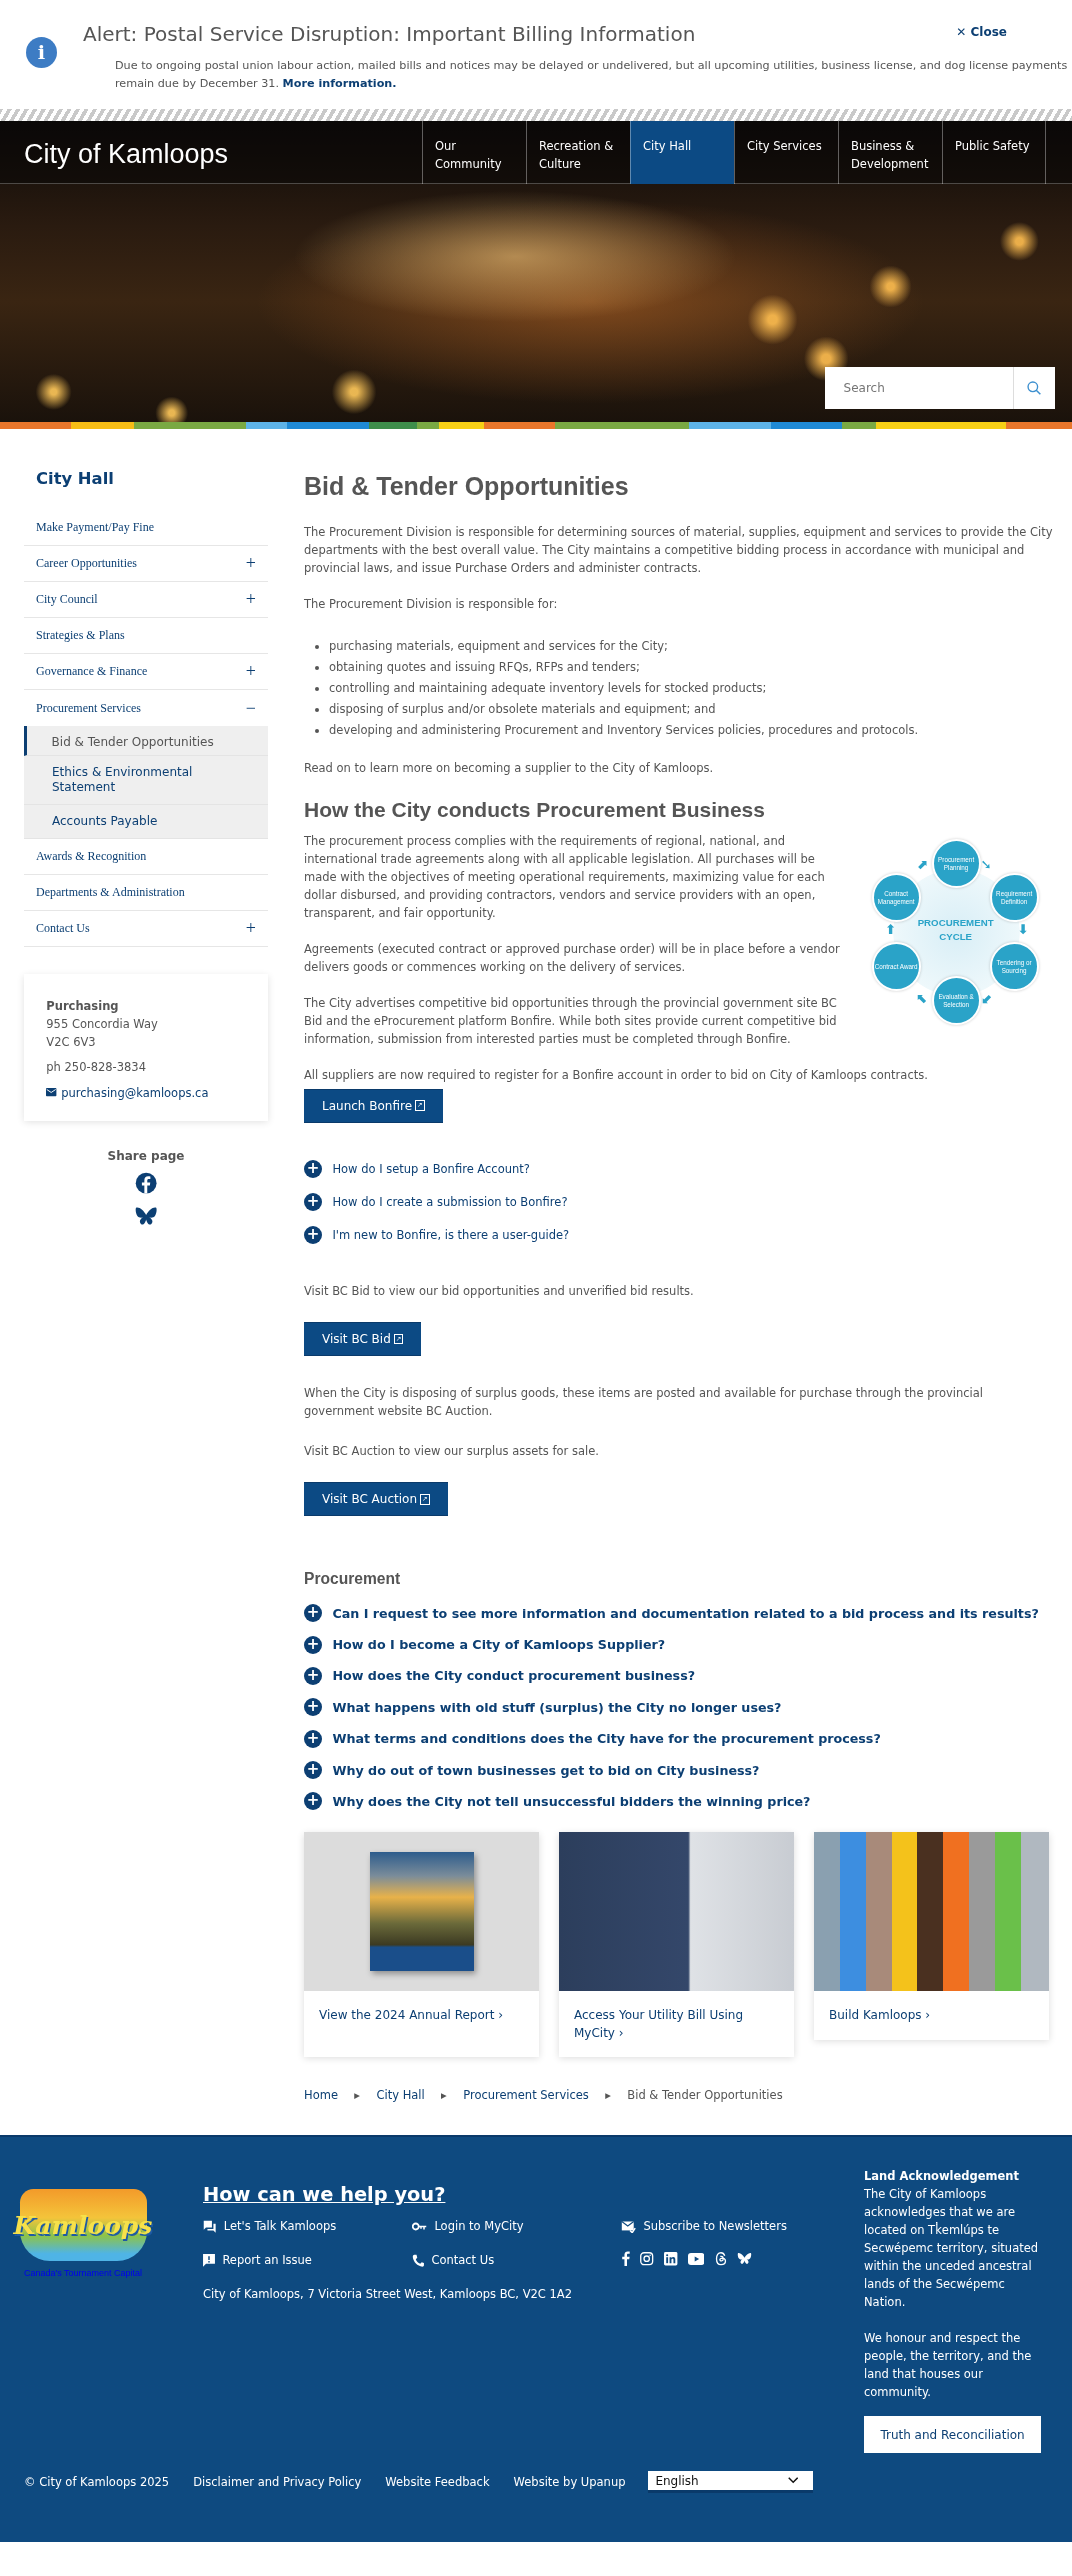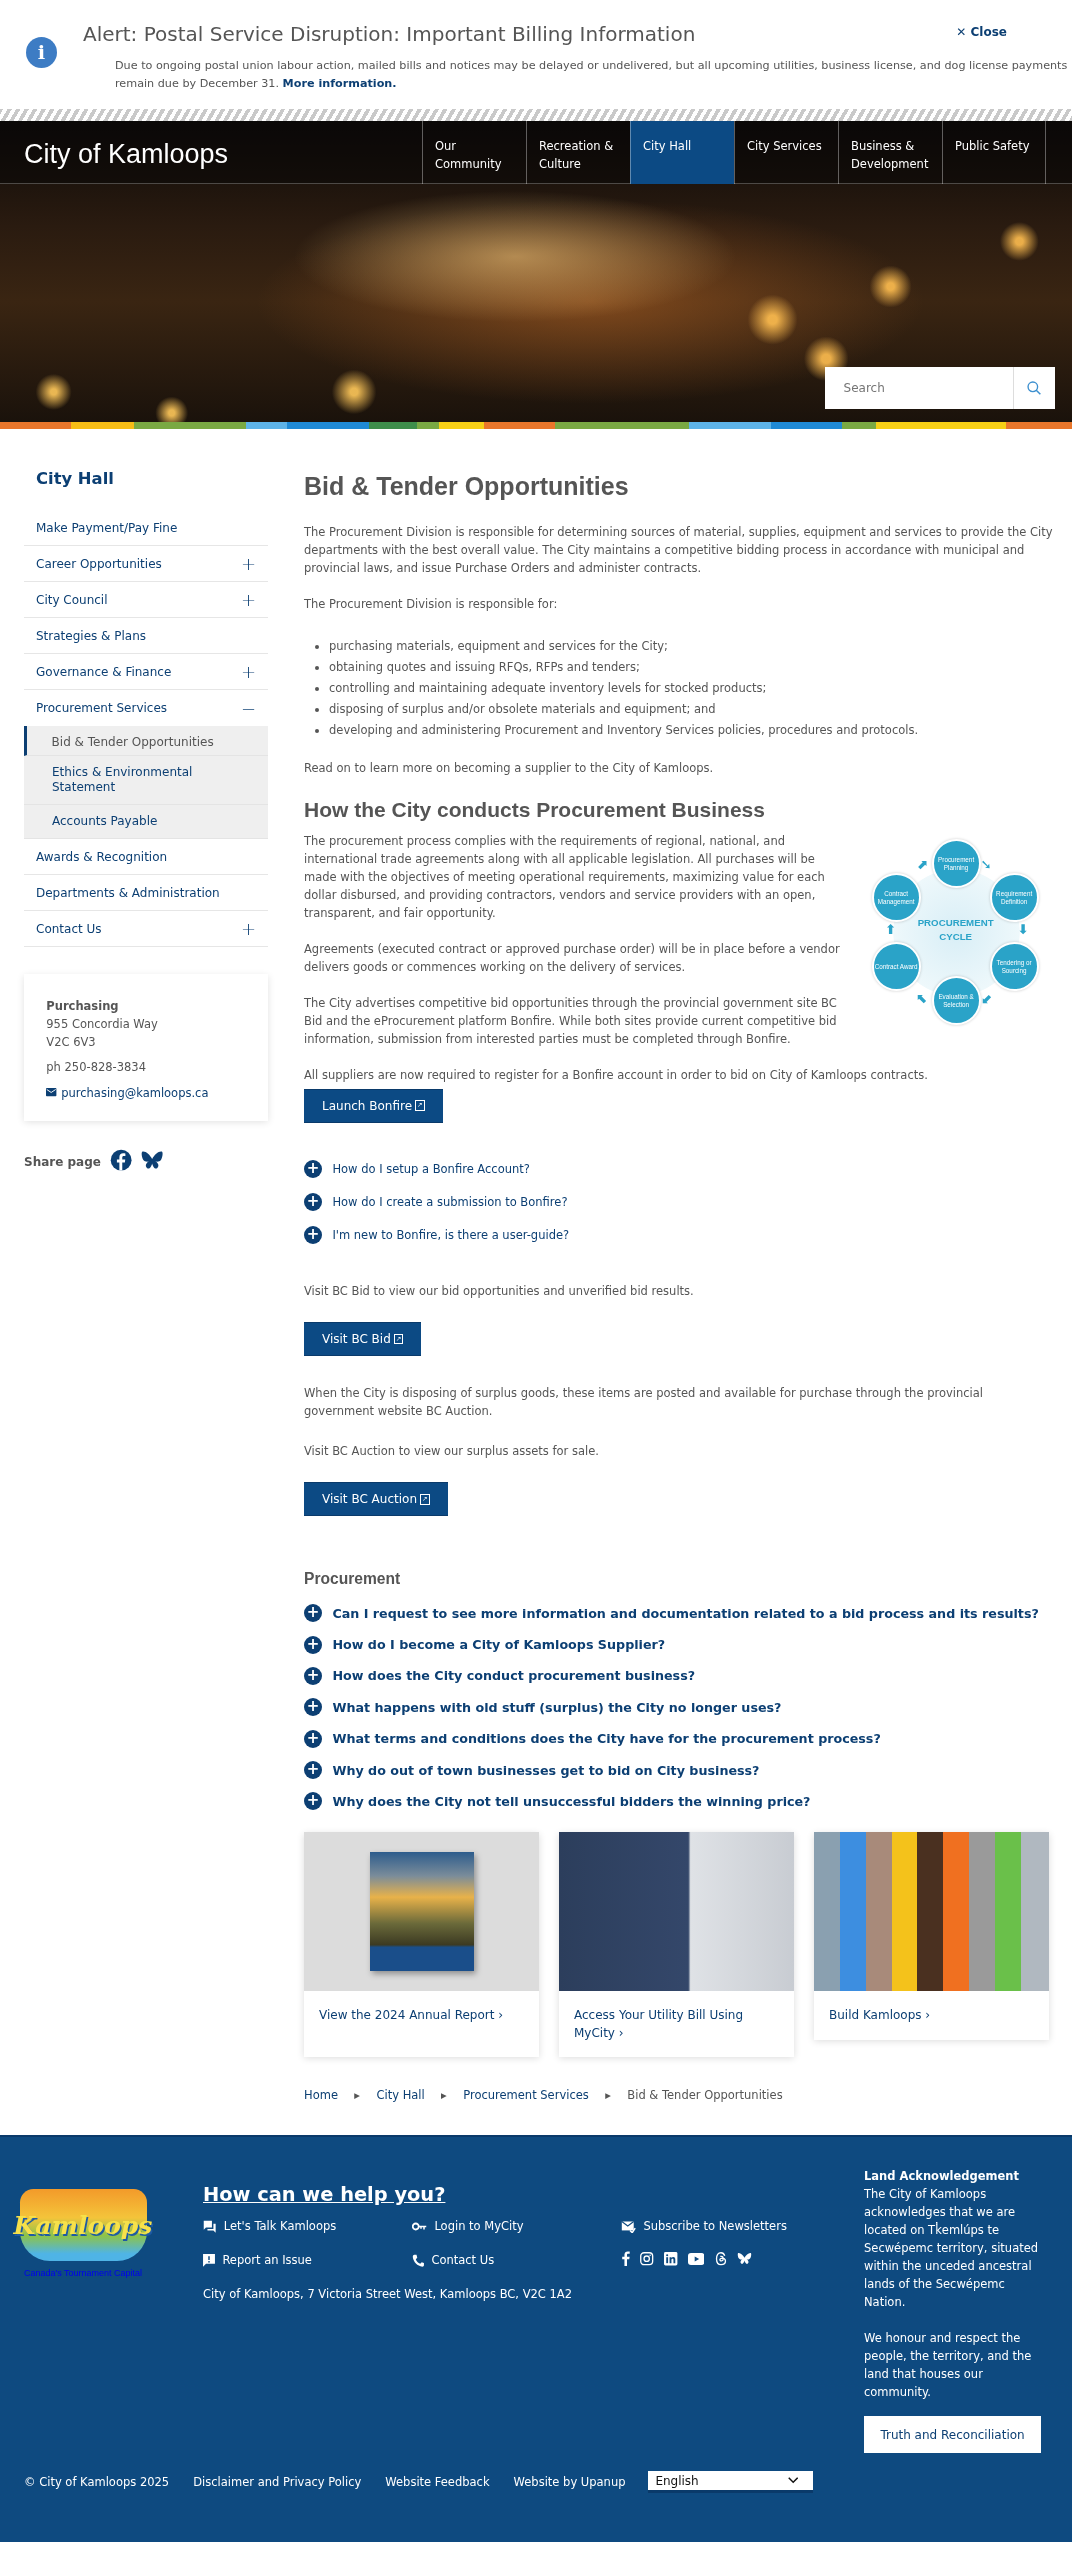--- a/index.html
+++ b/index.html
@@ -39,30 +39,30 @@
   .colorbar { display: flex; height: 6.7px; }
   .colorbar span { display: block; height: 100%; }
 
   
   .page { display: flex; padding-top: 36px; }
   .sidebar { width: 268px; padding-left: 24px; }
   .content { width: 752px; margin-left: 36px; }
 
   .side-title { color: #0c3f73; font-size: 16.4px; font-weight: bold; padding-left: 12px; margin-top: 4.5px; margin-bottom: 22.3px; }
   .side-nav { width: 244px; }
-  .side-item { display: flex; justify-content: space-between; align-items: center; padding: 0 12px; height: 36px; border-bottom: 0.7px solid #e6e6e6; color: #0c3f73; font-size: 12px; }
+  .side-item { display: flex; justify-content: space-between; align-items: center; padding: 0 12px; height: 36px; border-bottom: 0.7px solid #e6e6e6; color: #0c3f73; font-size: 12px; font-family: Liberation Serif, serif; }
   .side-item .toggle { font-size: 18px; font-weight: 300; color: #0c3f73; }
   .sub-list { background: #efefef; }
   .sub-item { padding: 9px 12px 9px 28px; color: #0c3f73; font-size: 12px; line-height: 15px; border-bottom: 0.7px solid #e4e4e4; }
   .sub-item.current { border-left: 3.7px solid #0c3f73; padding-left: 24.6px; color: #555; height: 30px; }
   .contact-card { width: 244px; margin-top: 27px; padding: 22.3px 22.3px 19.4px 22.3px; box-shadow: 0 1.5px 7.4px rgba(0,0,0,.12); font-size: 11.5px; line-height: 18px; color: #555; }
   .contact-card .name { font-weight: bold; }
   .contact-card .phone { margin-top: 7.4px; }
   .contact-card .email { margin-top: 7.4px; color: #0c3f73; display: flex; align-items: center; gap: 4.5px; }
-  .share { display: flex; align-items: center; margin-top: 28px; gap: 9px; font-weight: bold; color: #555; font-size: 12px; }
+  .share { display: flex; align-items: center; margin-top: 28px; gap: 9px; font-weight: bold; color: #555; font-size: 12px; flex-direction: column; }
 
   .page-title { font-size: 25px; color: #555; font-weight: bold; margin-top: 7.4px; margin-bottom: 22.3px; font-family: "Liberation Sans", sans-serif; }
   .content p { font-size: 11.5px; line-height: 18px; color: #555; }
   .mb { margin-bottom: 18px; }
   .content ul { margin: 0 0 18px 25px; }
   .content ul li { font-size: 11.5px; line-height: 21px; color: #555; }
   .h2 { font-size: 21px; font-weight: bold; color: #555; margin: 4.5px 0 10.4px; font-family: "Liberation Sans", sans-serif; }
   .proc-wrap { display: flex; justify-content: space-between; }
   .proc-text { width: 544px; }
   .cycle { position: relative; width: 186px; height: 186px; margin-top: 7.4px; margin-right: 7.4px; }

